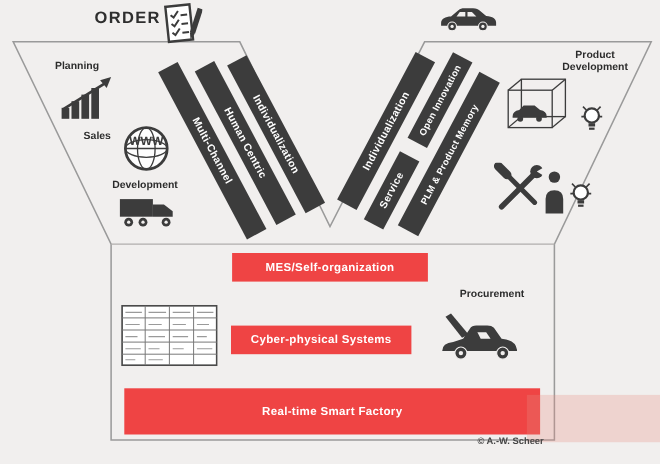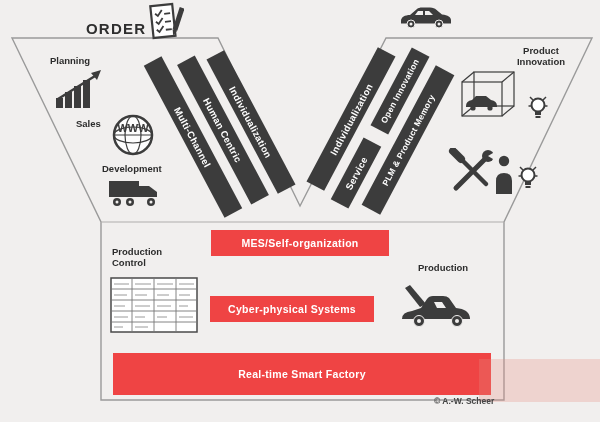--- a/index.html
+++ b/index.html
@@ -22,21 +22,21 @@
 </head>
 <body>
 
 <div class="canvas">
 
   <svg class="icon" style="left:0;top:0" width="600" height="422" viewBox="0 0 600 422">
     <path d="M12 38 L218 38 L300 206 L386 38 L592 38 L504 222 L504 400 L101 400 L101 222 Z" fill="none" stroke="#9a9a9a" stroke-width="1.4"></path>
     <line x1="101" y1="222" x2="504" y2="222" stroke="#b0aeac" stroke-width="1.1"></line>
   </svg>
 
-  <div class="hdr" style="left:86px;top:20px">ORDER</div>
+  <div class="hdr" style="left:86px;top:8px">ORDER</div>
   <svg class="icon" style="left:148px;top:2px" width="36" height="40" viewBox="0 0 36 40">
     <g transform="rotate(-6 15 20)">
       <rect x="4" y="3" width="22" height="32" fill="#ffffff" stroke="#3c3c3c" stroke-width="2.2"></rect>
       <path d="M8 11 l2.5 2.5 L15 8" fill="none" stroke="#3c3c3c" stroke-width="1.8"></path>
       <line x1="17" y1="12" x2="23" y2="12" stroke="#3c3c3c" stroke-width="1.8"></line>
       <path d="M8 19 l2.5 2.5 L15 16" fill="none" stroke="#3c3c3c" stroke-width="1.8"></path>
       <line x1="17" y1="20" x2="23" y2="20" stroke="#3c3c3c" stroke-width="1.8"></line>
       <path d="M8 27 l2.5 2.5 L15 24" fill="none" stroke="#3c3c3c" stroke-width="1.8"></path>
       <line x1="17" y1="28" x2="23" y2="28" stroke="#3c3c3c" stroke-width="1.8"></line>
     </g>
@@ -89,21 +89,21 @@
     <rect x="1" y="5" width="30" height="16" fill="#3c3c3c"></rect>
     <path d="M31 10 h10 l8 6 v5 h-18 z" fill="#3c3c3c"></path>
     <circle cx="9" cy="26" r="4" fill="#3c3c3c"></circle>
       <circle cx="9" cy="26" r="1.5" fill="#f1efee"></circle>
     <circle cx="22" cy="26" r="4" fill="#3c3c3c"></circle>
       <circle cx="22" cy="26" r="1.5" fill="#f1efee"></circle>
     <circle cx="43" cy="26" r="4" fill="#3c3c3c"></circle>
       <circle cx="43" cy="26" r="1.5" fill="#f1efee"></circle>
   </svg>
 
-  <div class="lbl center" style="left:505px;top:46px;width:72px">Product Innovation</div>
+  <div class="lbl center" style="left:505px;top:46px;width:72px">Product Development</div>
   <svg class="icon" style="left:458px;top:68px" width="64" height="54" viewBox="0 0 64 54">
     <rect x="16" y="4" width="40" height="34" fill="none" stroke="#3c3c3c" stroke-width="1.2"></rect>
     <rect x="4" y="14" width="40" height="34" fill="none" stroke="#3c3c3c" stroke-width="1.2"></rect>
     <line x1="4" y1="14" x2="16" y2="4" stroke="#3c3c3c" stroke-width="1.2"></line>
     <line x1="44" y1="14" x2="56" y2="4" stroke="#3c3c3c" stroke-width="1.2"></line>
     <line x1="4" y1="48" x2="16" y2="38" stroke="#3c3c3c" stroke-width="1.2"></line>
     <line x1="44" y1="48" x2="56" y2="38" stroke="#3c3c3c" stroke-width="1.2"></line>
     <g transform="translate(6 24)">
       <path d="M2 14 q0-5 6-6 l4-4 h10 l5 4 q6 1 6 6 v1 H2 z" fill="#3c3c3c"></path>
       <circle cx="9" cy="16" r="2.6" fill="#3c3c3c"></circle>
@@ -136,21 +136,20 @@
     <line x1="19.5" y1="12" x2="16.5" y2="12" stroke="#3c3c3c" stroke-width="1.5"></line>
     <circle cx="10" cy="11" r="6.5" fill="#ffffff" stroke="#3c3c3c" stroke-width="2"></circle>
     <rect x="7" y="18" width="6" height="3" fill="#3c3c3c"></rect>
     <rect x="7.5" y="22" width="5" height="2" fill="#3c3c3c"></rect>
   </svg>
 
   <div class="bar" style="left:211px;top:230px;width:178px;height:26px">MES/Self-organization</div>
   <div class="bar" style="left:210px;top:296px;width:164px;height:26px">Cyber-physical Systems</div>
   <div class="bar" style="left:113px;top:353px;width:378px;height:42px">Real-time Smart Factory</div>
 
-  <div class="lbl" style="left:112px;top:247px;width:62px">Production Control</div>
   <svg class="icon" style="left:110px;top:277px" width="88" height="56" viewBox="0 0 88 56">
     <rect x="1" y="1" width="86" height="54" fill="#ffffff" stroke="#4a4a4a" stroke-width="1.5"></rect>
     <line x1="1" y1="12" x2="87" y2="12" stroke="#777" stroke-width="0.9"></line>
     <line x1="1" y1="23" x2="87" y2="23" stroke="#777" stroke-width="0.9"></line>
     <line x1="1" y1="34" x2="87" y2="34" stroke="#777" stroke-width="0.9"></line>
     <line x1="1" y1="45" x2="87" y2="45" stroke="#777" stroke-width="0.9"></line>
     <line x1="22" y1="1" x2="22" y2="55" stroke="#777" stroke-width="0.9"></line>
     <line x1="44" y1="1" x2="44" y2="55" stroke="#777" stroke-width="0.9"></line>
     <line x1="66" y1="1" x2="66" y2="55" stroke="#777" stroke-width="0.9"></line>
     <g stroke="#9a9a9a" stroke-width="1">
@@ -168,21 +167,21 @@
         <line x1="69" y1="29" x2="78" y2="29"></line>
       <line x1="4" y1="40" x2="18" y2="40"></line>
         <line x1="25" y1="40" x2="35" y2="40"></line>
       <line x1="47" y1="40" x2="57" y2="40"></line>
         <line x1="69" y1="40" x2="83" y2="40"></line>
       <line x1="4" y1="50" x2="13" y2="50"></line>
         <line x1="25" y1="50" x2="38" y2="50"></line>
     </g>
   </svg>
 
-  <div class="lbl" style="left:418px;top:263px">Production</div>
+  <div class="lbl" style="left:418px;top:263px">Procurement</div>
   <svg class="icon" style="left:398px;top:282px" width="78" height="46" viewBox="0 0 78 46">
     <polygon points="7,6 12,3 28,22 22,25" fill="#3c3c3c"></polygon>
     <path d="M4 37 q0-7 10-8 l9-3 6-9 q2-3 6-3 h10 q4 0 6 2 l7 10 q13 1 14 10 v1 H4 z" fill="#3c3c3c"></path>
     <polygon points="36,20 39,26 48,26 44,20" fill="#f1efee"></polygon>
     <circle cx="21" cy="39" r="5.5" fill="#3c3c3c" stroke="#f1efee" stroke-width="1"></circle>
     <circle cx="21" cy="39" r="2" fill="#f1efee"></circle>
     <circle cx="59" cy="39" r="5.5" fill="#3c3c3c" stroke="#f1efee" stroke-width="1"></circle>
     <circle cx="59" cy="39" r="2" fill="#f1efee"></circle>
   </svg>
 

